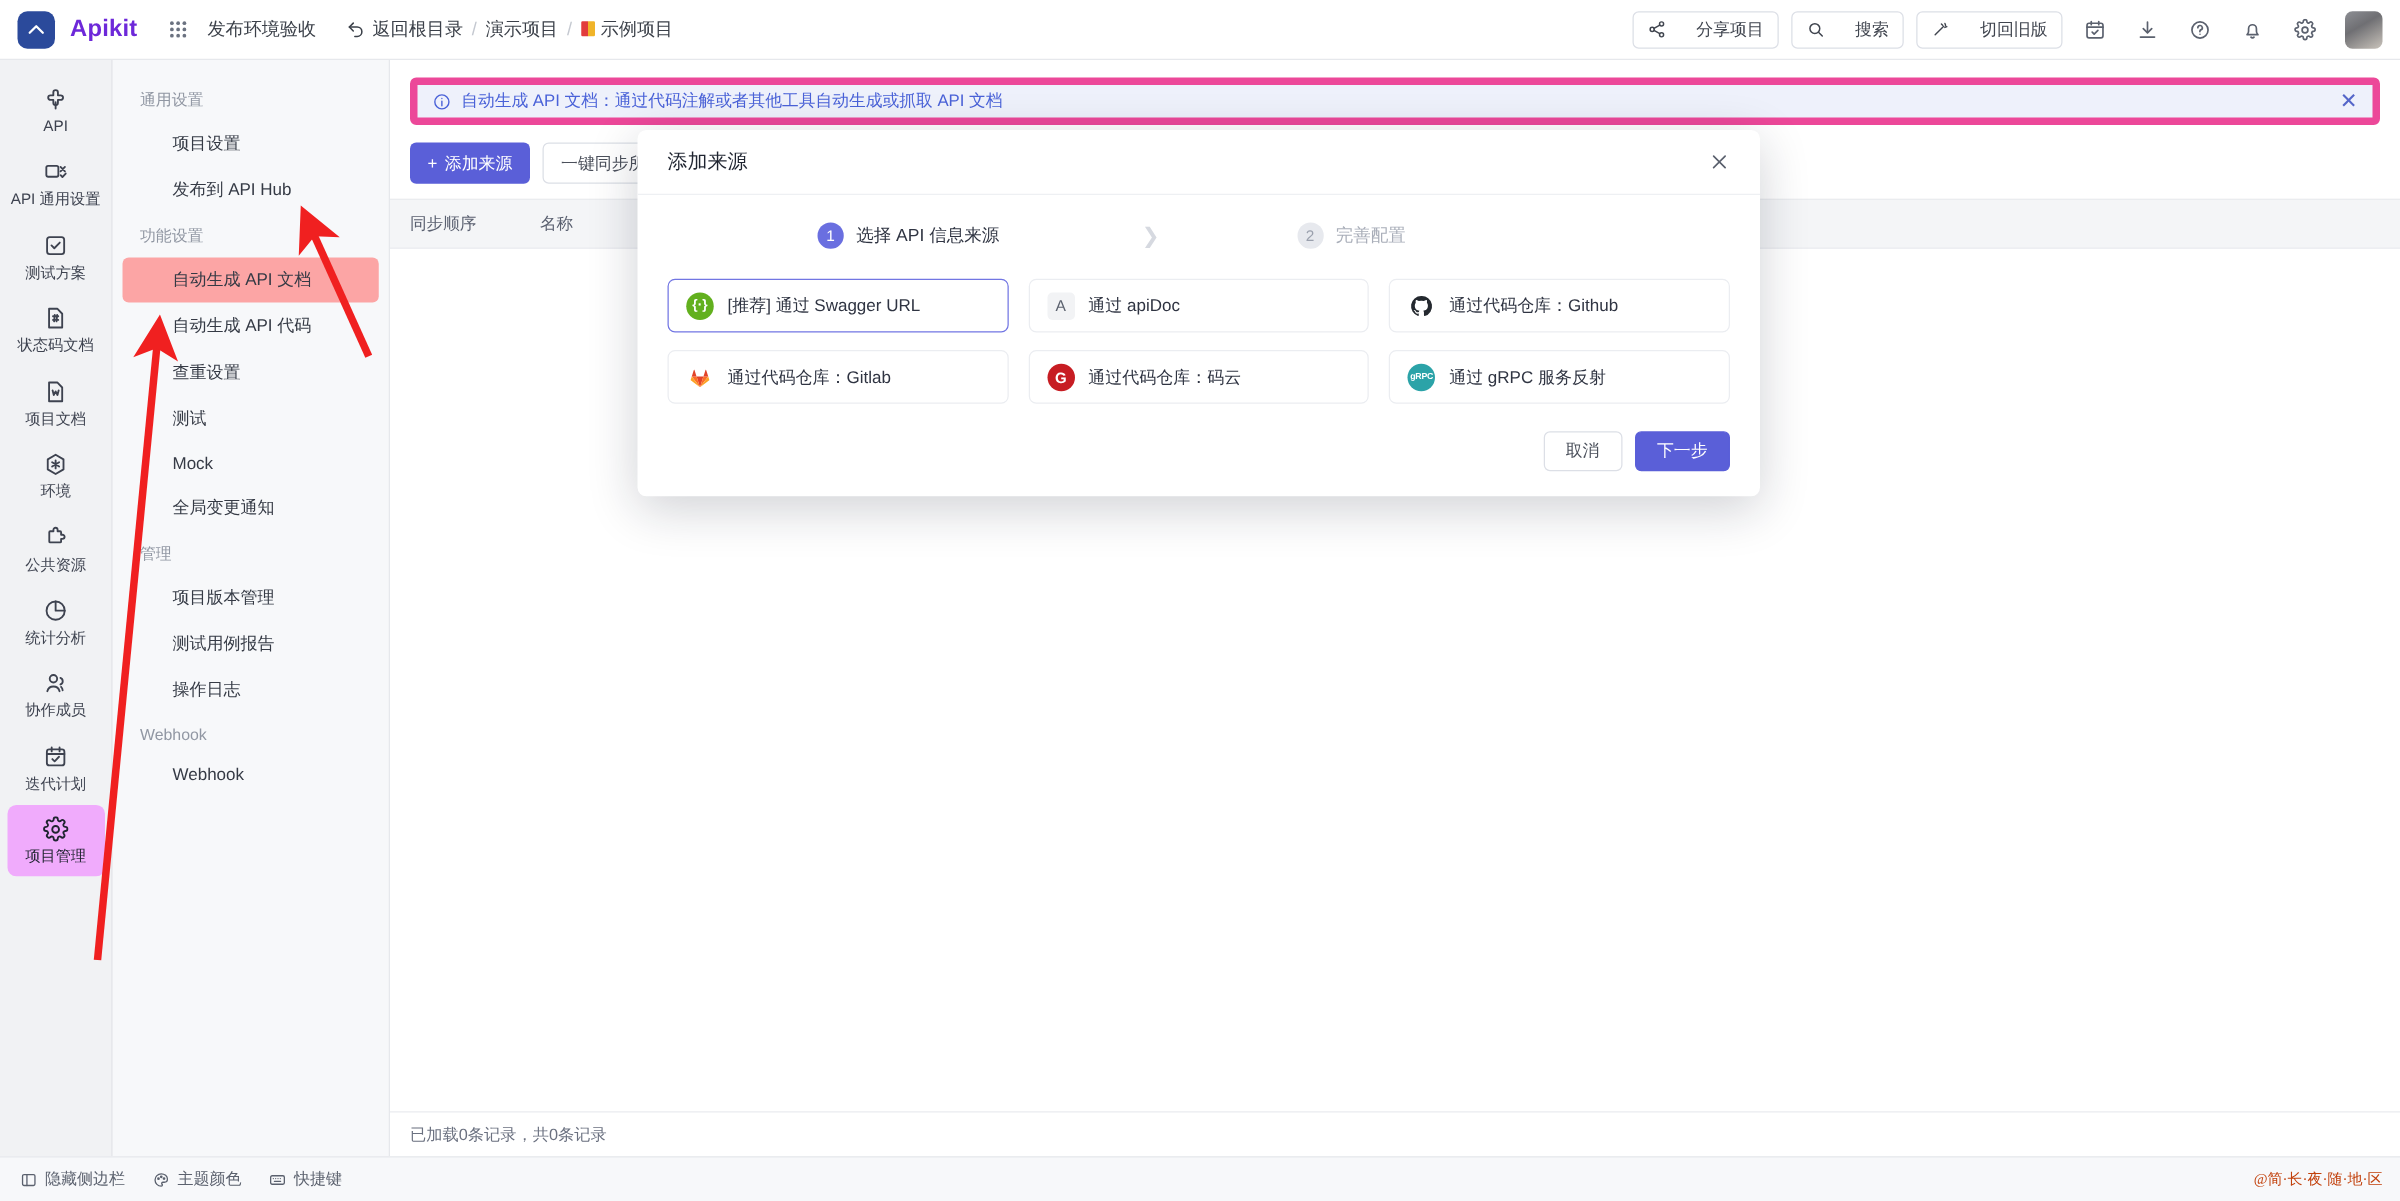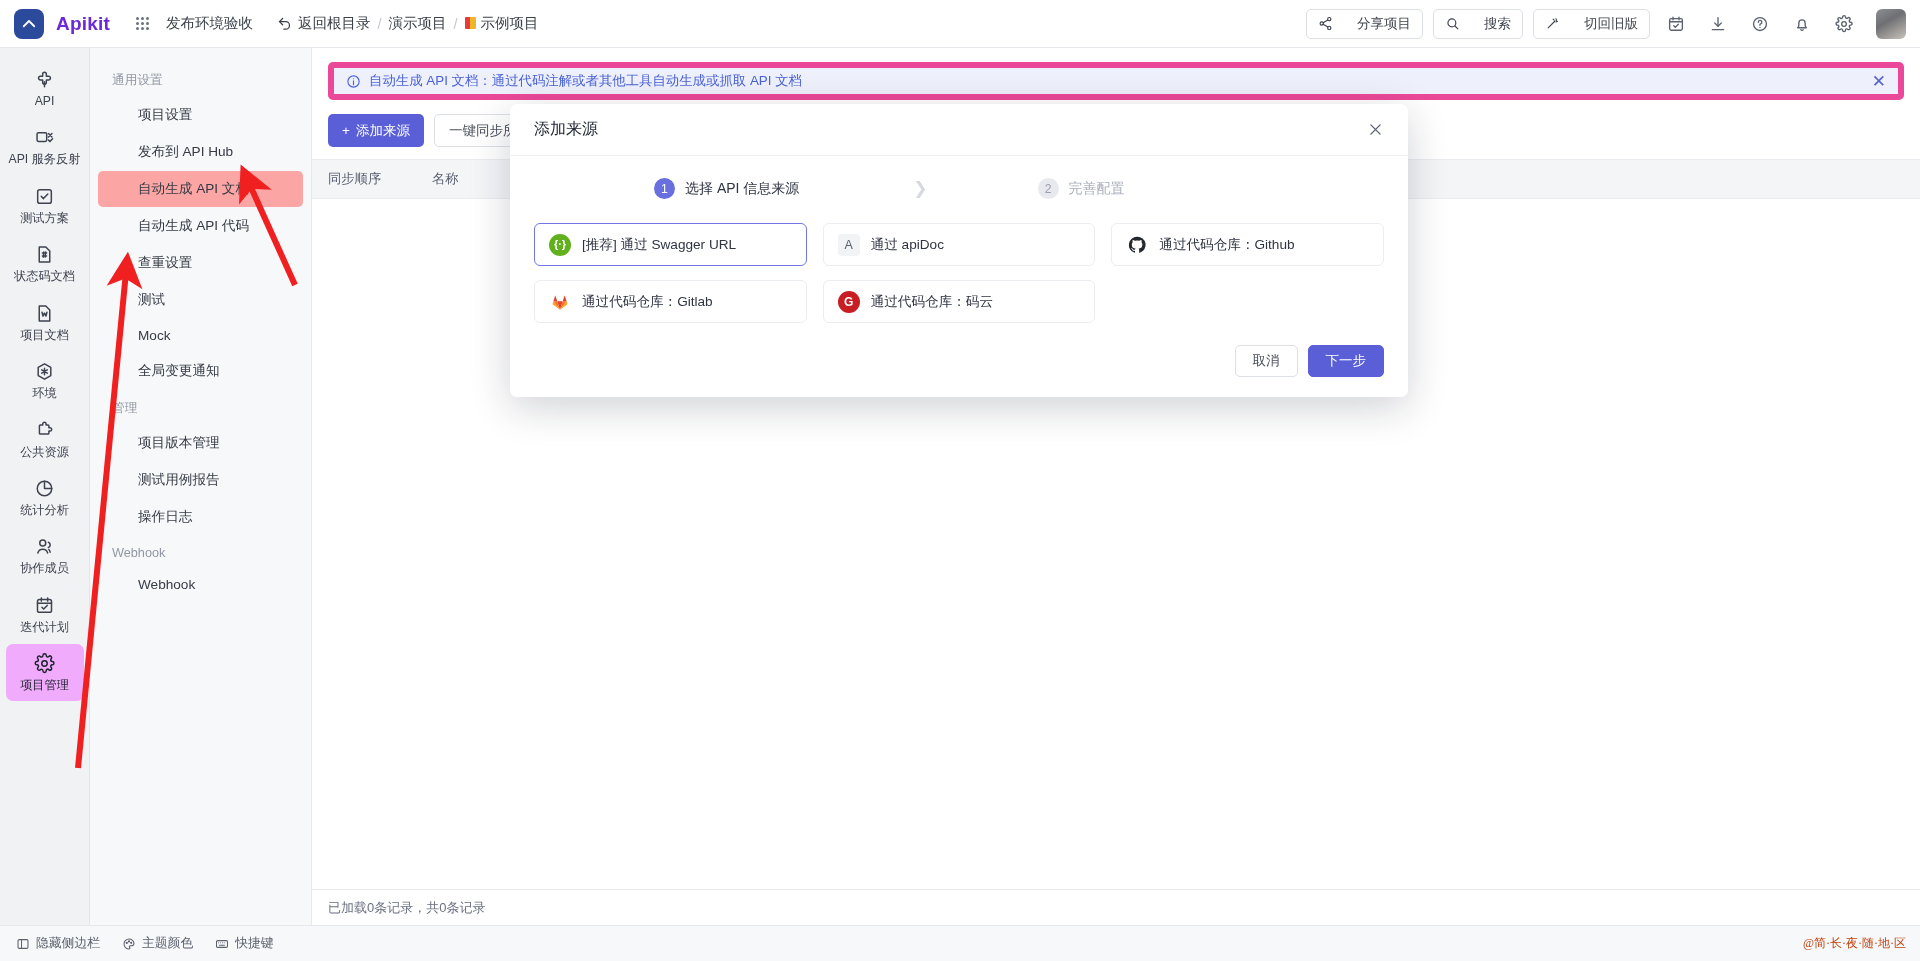--- a/index.html
+++ b/index.html
@@ -252,21 +252,21 @@
             <path d="M12 3.6a2.1 2.1 0 0 1 2.1 2.1v2.6h2.6a2.1 2.1 0 1 1 0 4.2h-2.6v2.6a2.1 2.1 0 1 1-4.2 0v-2.6H7.3a2.1 2.1 0 1 1 0-4.2h2.6V5.7A2.1 2.1 0 0 1 12 3.6Z"></path>
             <path d="M12 14.5v5.9"></path>
           </svg>
         <span>API</span>
       </div>
       <div class="rail-item">
         <svg viewBox="0 0 24 24" fill="none" stroke="#3e4350" stroke-width="1.7" stroke-linecap="round" stroke-linejoin="round">
             <rect x="3.5" y="6.5" width="11" height="10" rx="1.6"></rect>
             <path d="M16.5 7.5l4 4M20.5 7.5l-4 4M16.6 15l1.6 1.7 3-3.2"></path>
           </svg>
-        <span>API 服务反射</span>
+        <span>API 通用设置</span>
       </div>
       <div class="rail-item">
         <svg viewBox="0 0 24 24" fill="none" stroke="#3e4350" stroke-width="1.7" stroke-linecap="round" stroke-linejoin="round">
             <rect x="4.2" y="4.2" width="15.6" height="15.6" rx="2.4"></rect>
             <path d="M8.2 11.8l2.6 2.6 5-5.2"></path>
           </svg>
         <span>测试方案</span>
       </div>
       <div class="rail-item">
         <svg viewBox="0 0 24 24" fill="none" stroke="#3e4350" stroke-width="1.7" stroke-linecap="round" stroke-linejoin="round">
@@ -324,20 +324,21 @@
           </svg>
         <span>项目管理</span>
       </div>
     </div>
 
     <div class="nav">
       <div class="nav-group">通用设置</div>
       <div class="nav-item">项目设置</div>
       <div class="nav-item">发布到 API Hub</div>
 
+      <div class="nav-group">功能设置</div>
       <div class="nav-item active">自动生成 API 文档</div>
       <div class="nav-item">自动生成 API 代码</div>
       <div class="nav-item">查重设置</div>
       <div class="nav-item">测试</div>
       <div class="nav-item">Mock</div>
       <div class="nav-item">全局变更通知</div>
 
       <div class="nav-group">管理</div>
       <div class="nav-item">项目版本管理</div>
       <div class="nav-item">测试用例报告</div>
@@ -453,20 +454,24 @@
                 <path fill="#fca326" d="M19.9 11l1 3.1c.1.3 0 .6-.3.8L12 21.3z"></path>
                 <path fill="#e24329" d="M19.9 11h-4.6l2-6.2c.1-.3.5-.3.6 0z"></path>
               </svg>
           </span>
           <span class="card-label">通过代码仓库：Gitlab</span>
         </div>
         <div class="card">
           <span class="card-ico ico-gitee">G</span>
           <span class="card-label">通过代码仓库：码云</span>
         </div>
+        <div class="card">
+          <span class="card-ico ico-grpc">gRPC</span>
+          <span class="card-label">通过 gRPC 服务反射</span>
+        </div>
       </div>
 
       <div class="modal-foot">
         <button class="m-btn m-cancel">取消</button>
         <button class="m-btn m-next">下一步</button>
       </div>
     </div>
   </div>
 
   <svg class="arrows" viewBox="0 0 1920 961">

